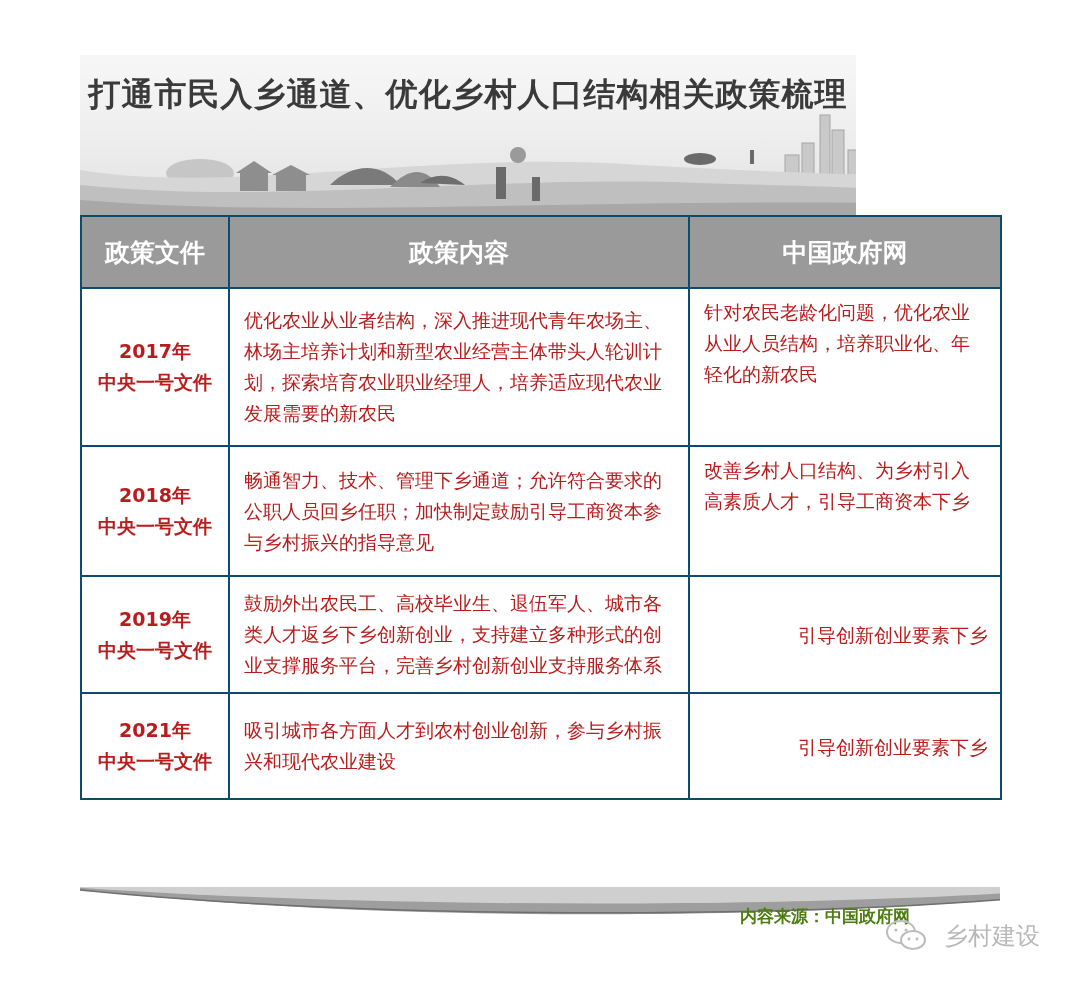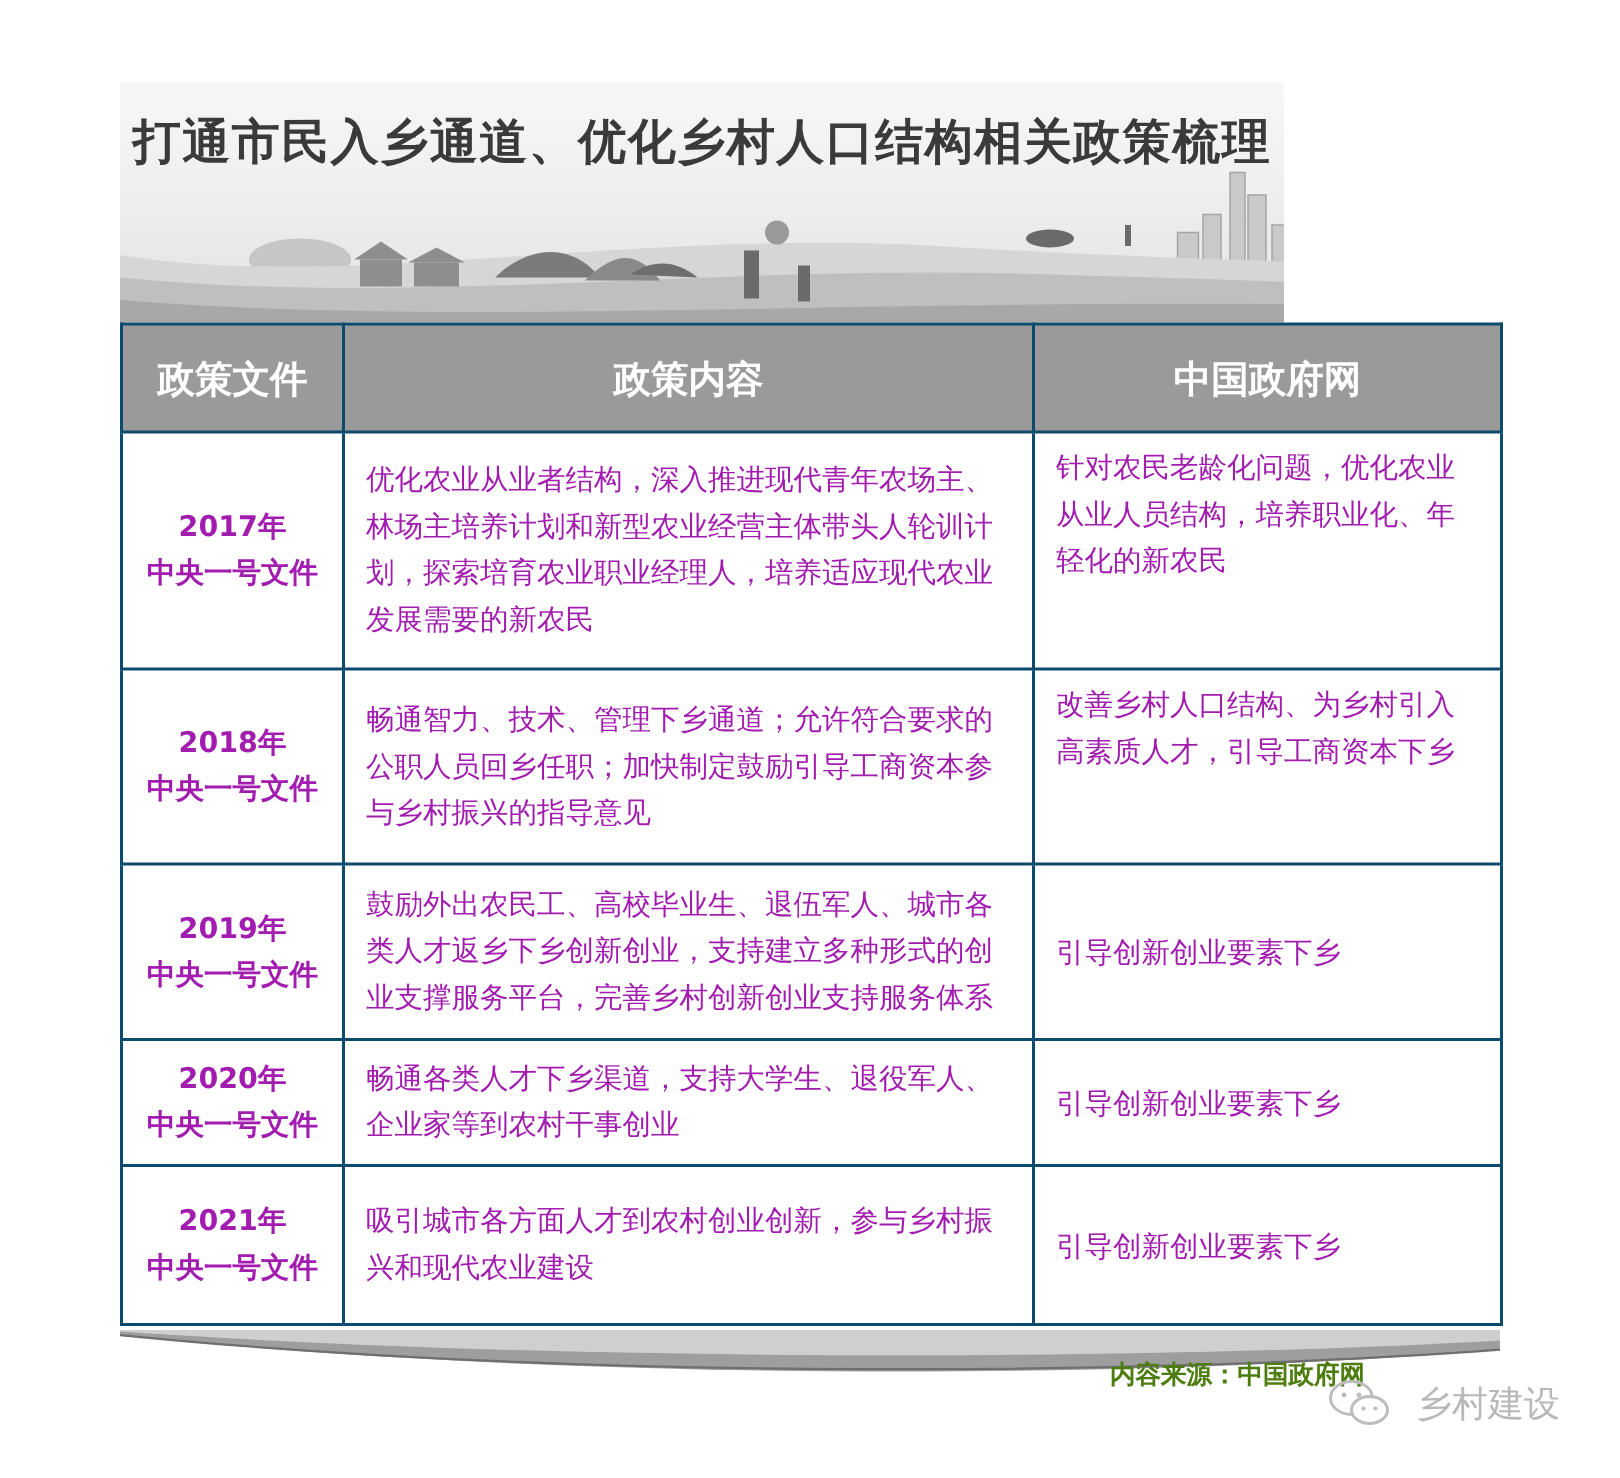--- a/index.html
+++ b/index.html
@@ -9,25 +9,25 @@
     .banner { position: absolute; left: 0; top: 0; width: 776px; height: 160px;
               background: linear-gradient(180deg, #f7f7f7 0%, #f0f0f0 40%, #e2e2e2 100%); overflow: hidden; }
     .title { position: absolute; left: 0; right: 0; top: 18px; text-align: center;
              font-size: 32px; font-weight: bold; color: #3a3a3a; letter-spacing: 1px; }
     .banner svg { position: absolute; left: 0; top: 0; }
     table.policy { position: absolute; left: 0; top: 160px; width: 920px; border-collapse: collapse;
                    table-layout: fixed; }
     table.policy th, table.policy td { border: 2px solid #0c4a6e; }
     table.policy th { background: #9a9a9a; color: #ffffff; font-size: 25px; font-weight: bold;
                       height: 68px; text-align: center; }
-    table.policy td { background: #ffffff; font-size: 19px; line-height: 31px; color: #a21caf; }
+    table.policy td { background: #ffffff; font-size: 19px; line-height: 31px; color: #b91c1c; }
     td.doc { text-align: center; font-weight: bold; font-size: 22px; line-height: 34px; color: #3d3d3d; }
     td.content { padding: 6px 12px 6px 14px; vertical-align: middle; }
     td.analysis { padding: 8px 12px 6px 14px; vertical-align: top; }
-    td.analysis.center { text-align: left; vertical-align: middle; }
+    td.analysis.center { text-align: right; vertical-align: middle; }
     .footer-wave { position: absolute; left: 0; top: 830px; }
     .source { position: absolute; left: 740px; top: 905px; font-size: 17px; font-weight: bold; color: #4d7c0f; }
     .watermark { position: absolute; left: 885px; top: 918px; display: flex; align-items: center; gap: 15px;
                  color: #b8b8b8; font-size: 24px; }
   </style>
 </head>
 <body>
 
 <div class="poster">
 
@@ -107,28 +107,20 @@
         <td class="analysis">改善乡村人口结构、为乡村引入高素质人才，引导工商资本下乡</td>
       </tr>
       <tr style="height:117px">
         <td class="doc">
           <div>2019年</div>
           <div>中央一号文件</div>
         </td>
         <td class="content">鼓励外出农民工、高校毕业生、退伍军人、城市各类人才返乡下乡创新创业，支持建立多种形式的创业支撑服务平台，完善乡村创新创业支持服务体系</td>
         <td class="analysis center">引导创新创业要素下乡</td>
       </tr>
-      <tr style="height:84px">
-        <td class="doc">
-          <div>2020年</div>
-          <div>中央一号文件</div>
-        </td>
-        <td class="content">畅通各类人才下乡渠道，支持大学生、退役军人、企业家等到农村干事创业</td>
-        <td class="analysis center">引导创新创业要素下乡</td>
-      </tr>
       <tr style="height:106px">
         <td class="doc">
           <div>2021年</div>
           <div>中央一号文件</div>
         </td>
         <td class="content">吸引城市各方面人才到农村创业创新，参与乡村振兴和现代农业建设</td>
         <td class="analysis center">引导创新创业要素下乡</td>
       </tr>
     </tbody>
   </table>

